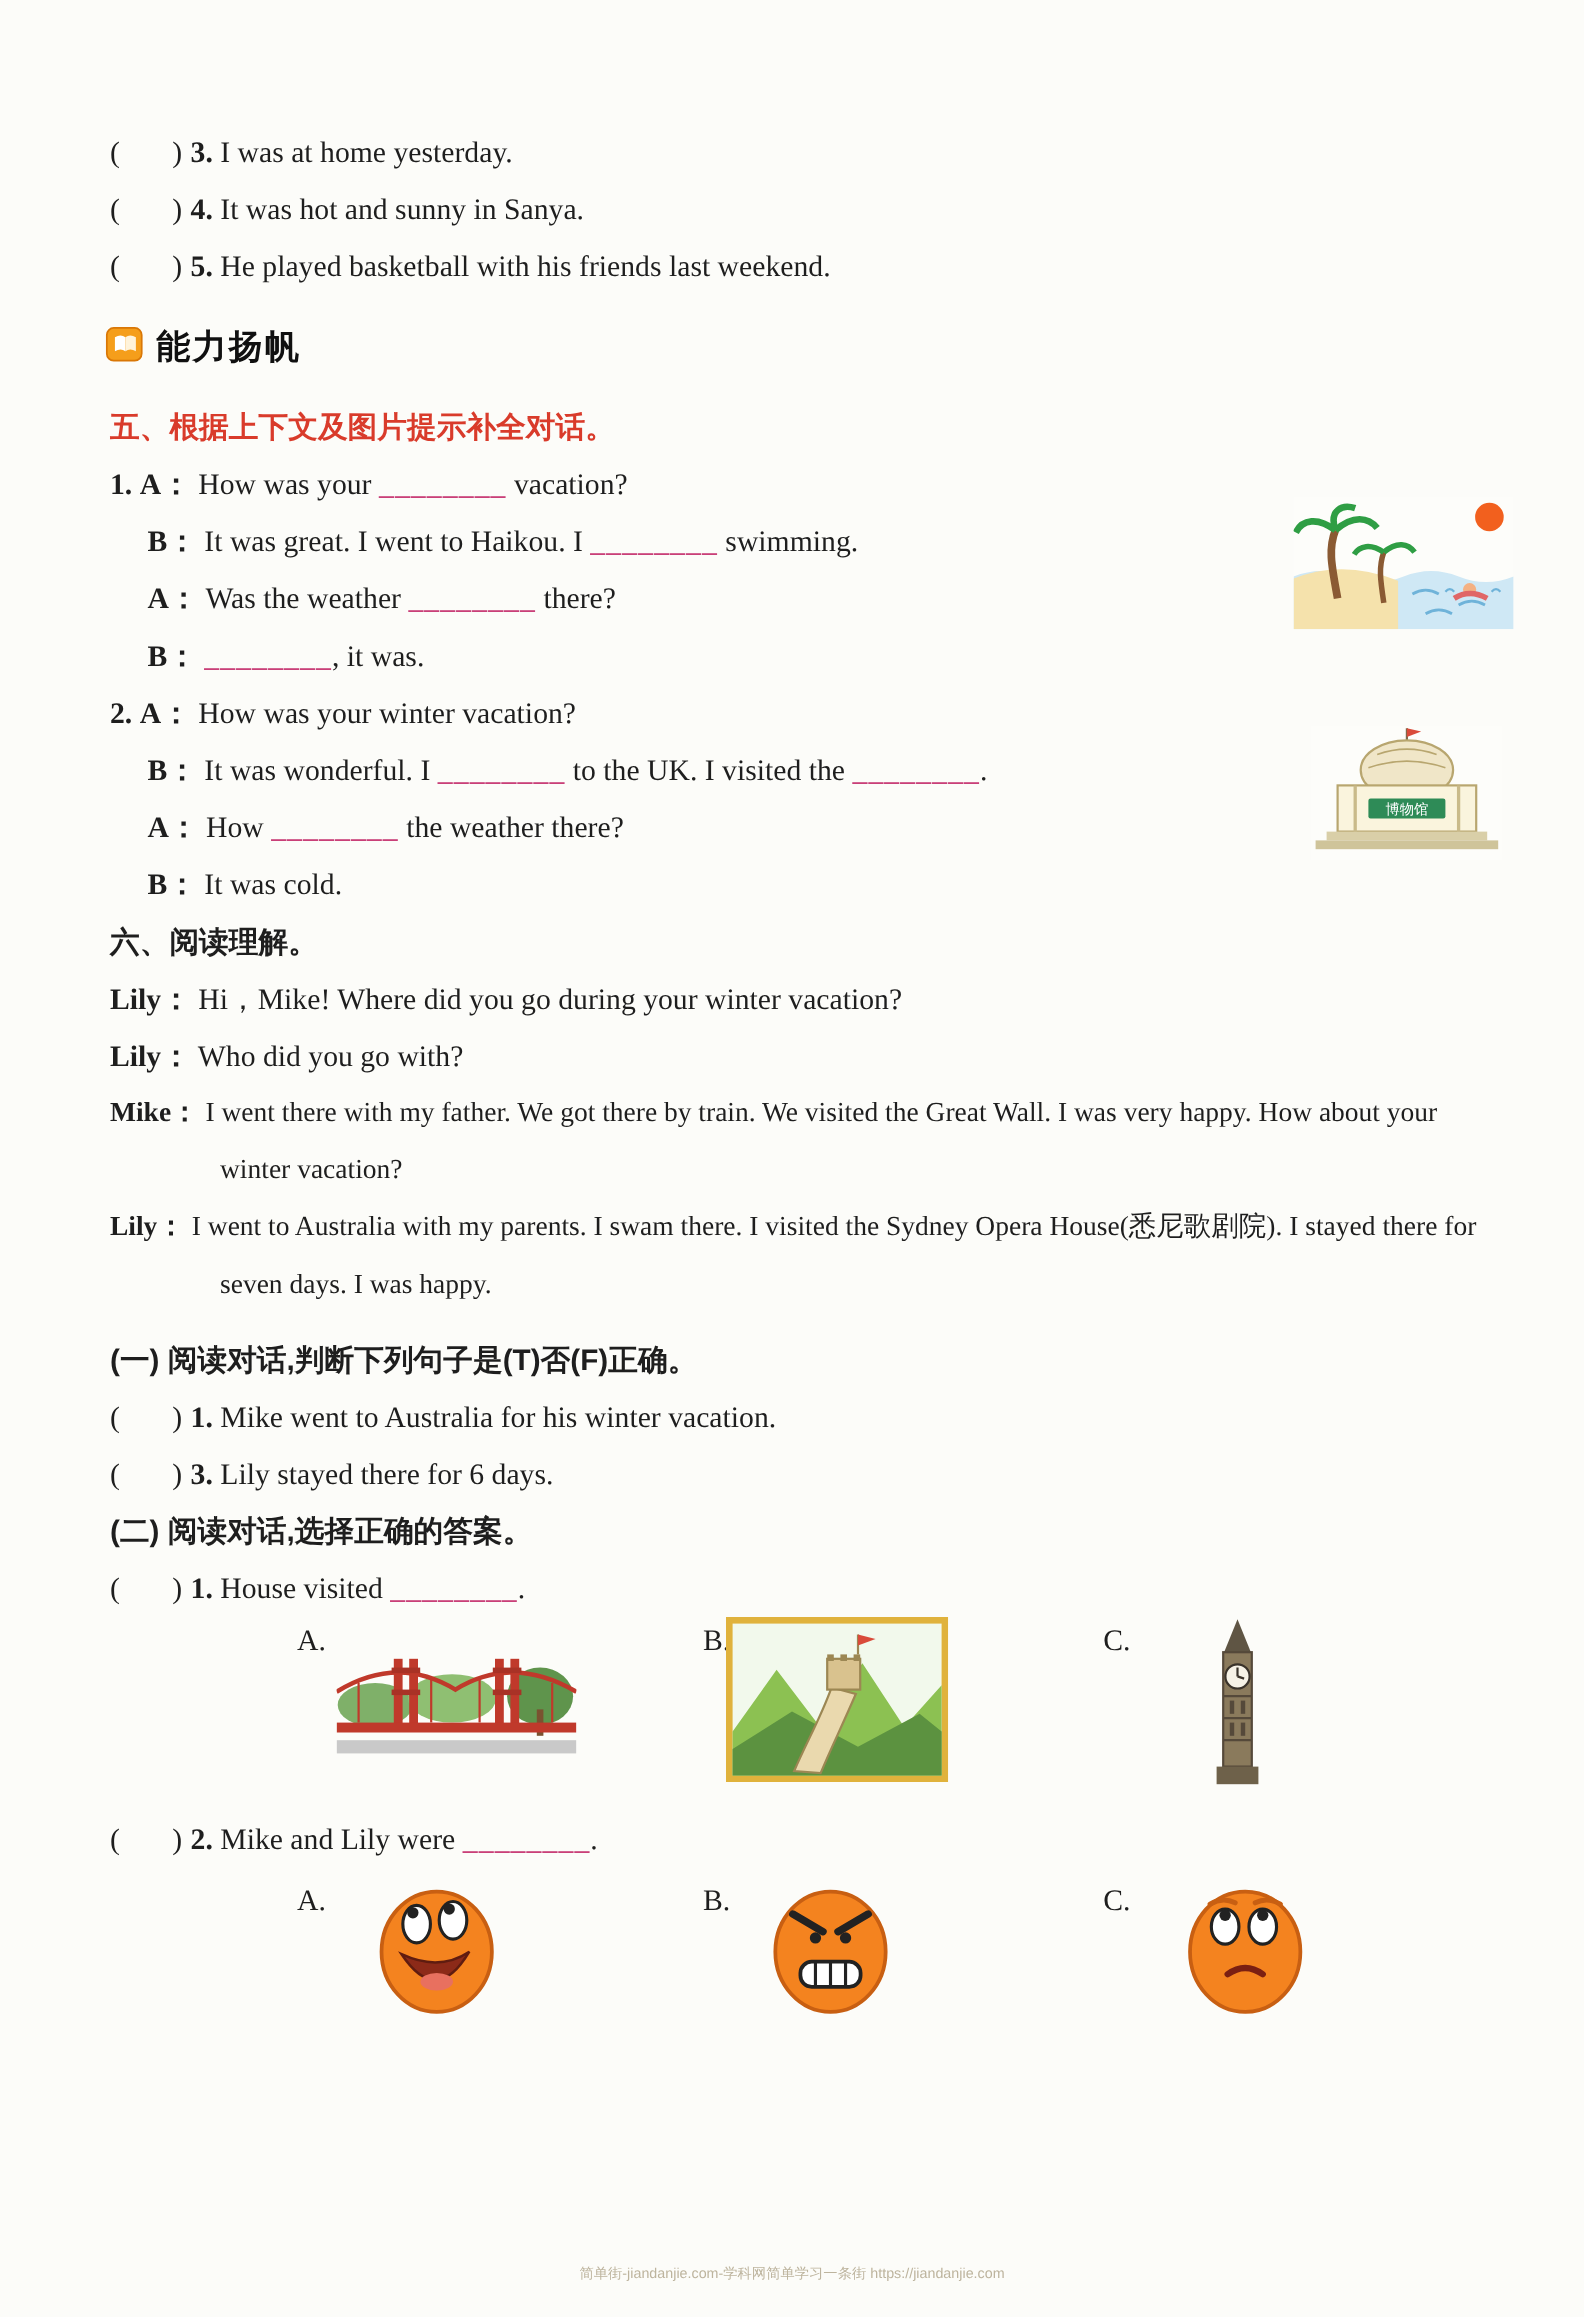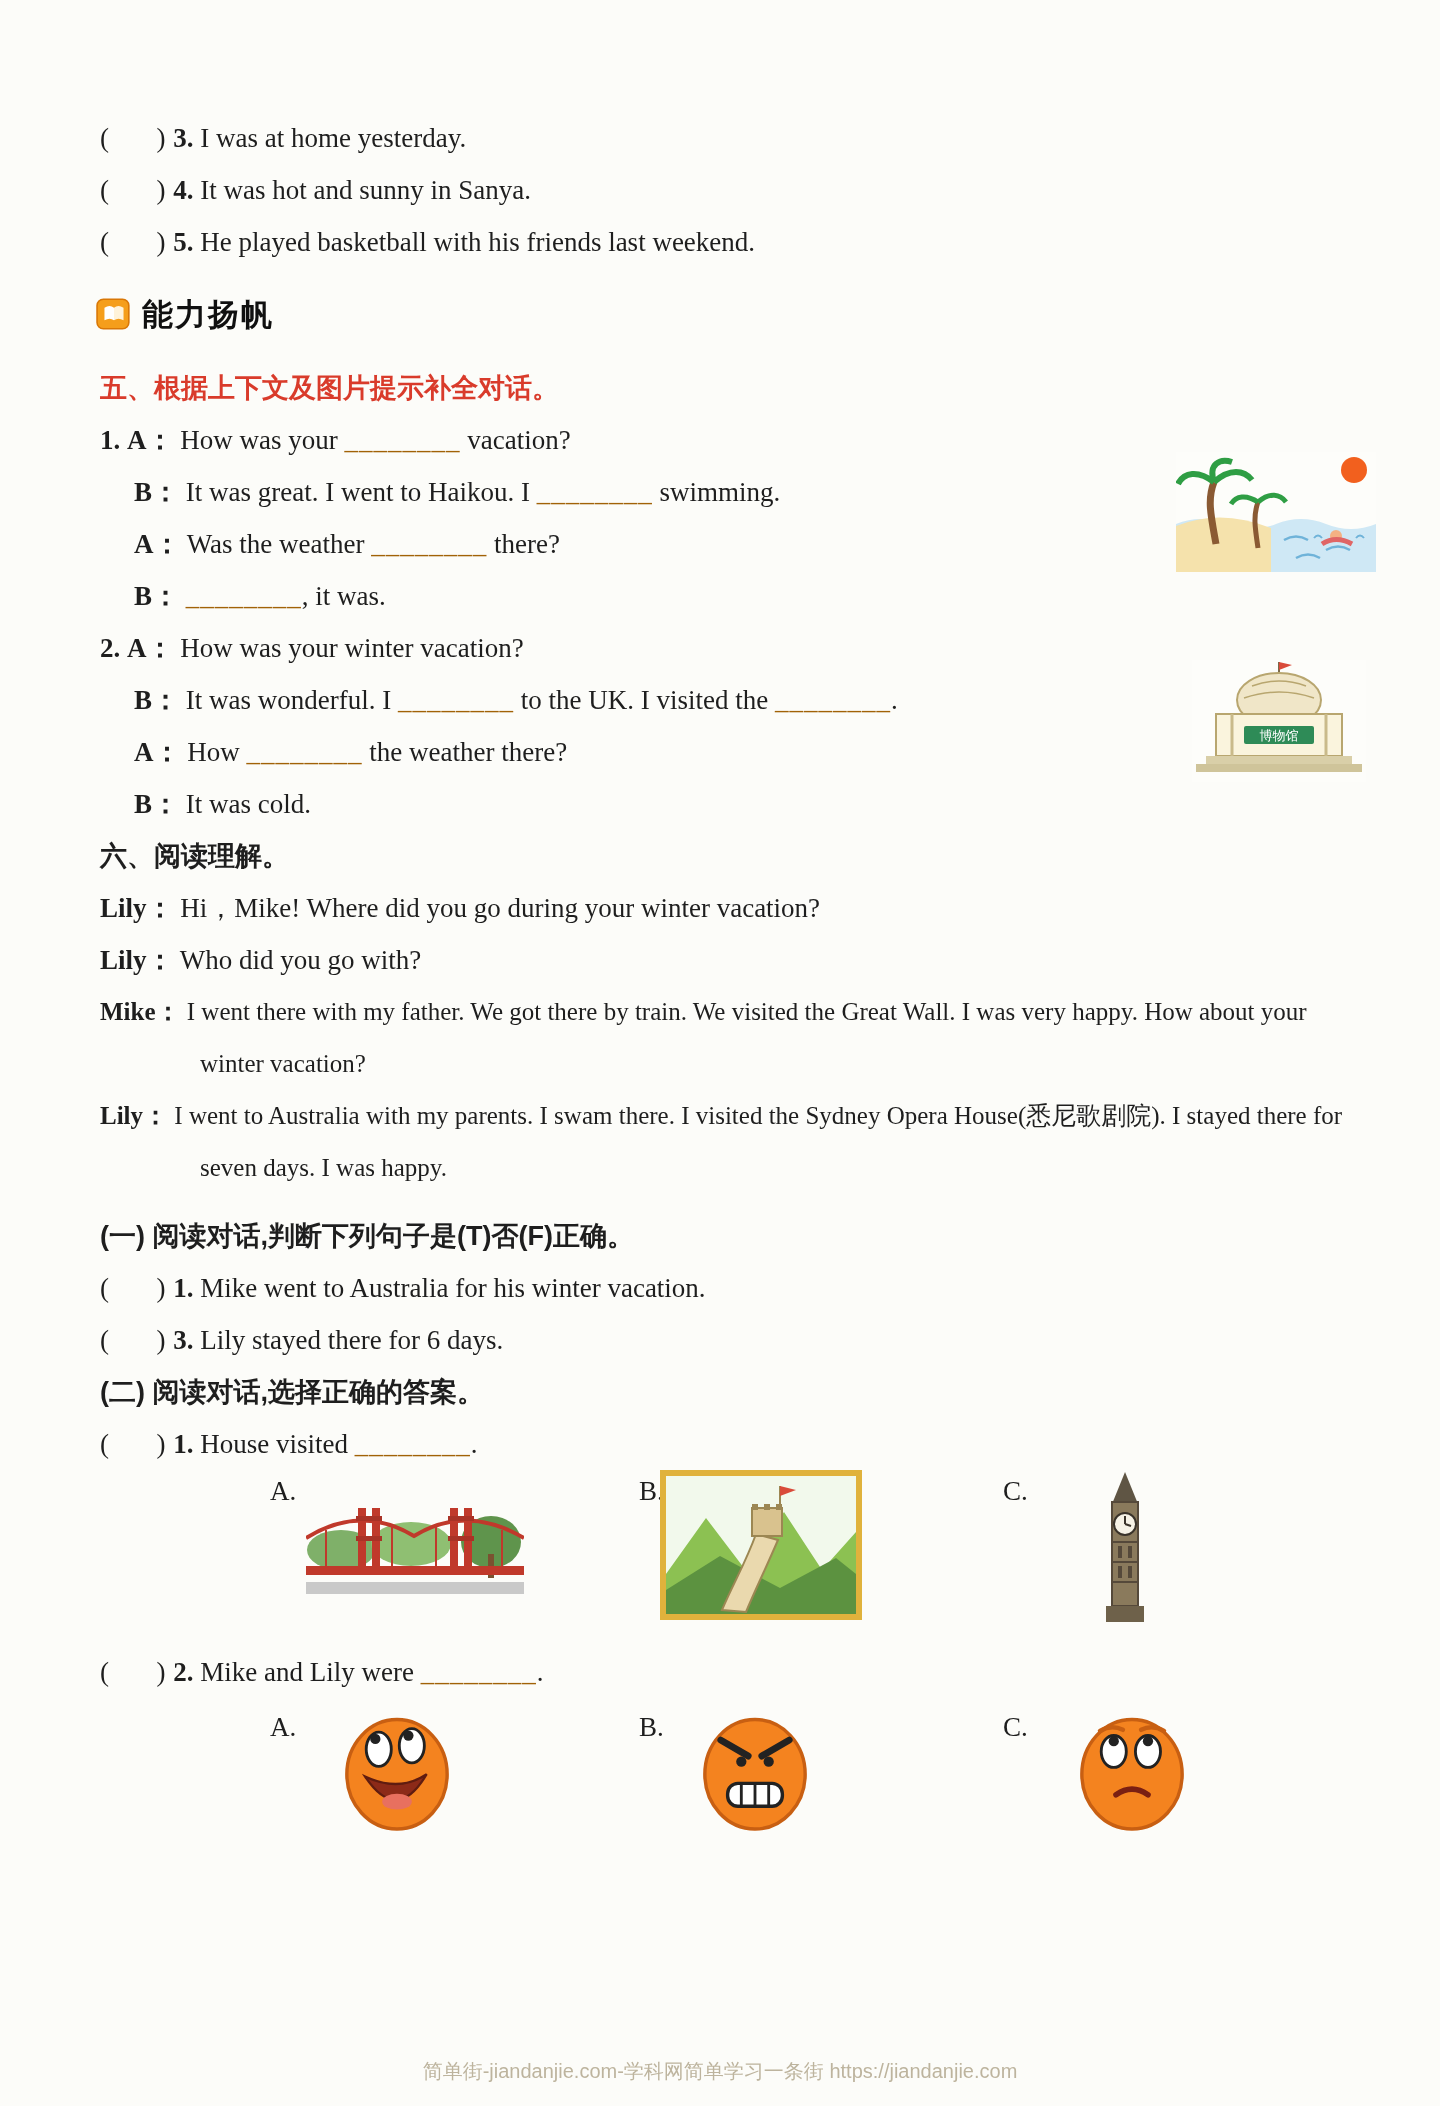--- a/index.html
+++ b/index.html
@@ -16,36 +16,36 @@
   }
   .content { position: absolute; left: 100px; top: 112px; width: 1255px; }
   .line { font-size: 27px; line-height: 52px; white-space: nowrap; }
   .wrapline {
     font-size: 25px; line-height: 52px; white-space: normal;
     padding-left: 100px; text-indent: -100px; width: 1250px;
   }
   .sp { font-weight: 700; }
   .num { font-weight: 700; }
   .bracket { white-space: pre; letter-spacing: 1px; }
-  .blank { white-space: pre; letter-spacing: 1px; color: #a16207; font-family: Liberation Serif, serif; }
+  .blank { white-space: pre; letter-spacing: 1px; color: #be185d; font-family: Liberation Serif, serif; }
   .cn-title { font-family: "Liberation Sans", sans-serif; font-weight: 700; font-size: 27px; }
   .red { color: #d93b2b; }
   .sub { padding-left: 34px; }
   .banner { display: flex; align-items: flex-end; gap: 10px; margin: 22px 0 26px -4px; height: 46px; }
   .banner-label { font-family: "Liberation Sans", sans-serif; font-weight: 800; font-size: 31px; color: #101010; letter-spacing: 2px; }
   .mt-md { margin-top: 16px; }
   .illus { position: absolute; }
   .opts { position: relative; height: 176px; }
   .faces { position: relative; height: 152px; }
   .opt-label { position: absolute; font-size: 27px; }
   .opt-img { position: absolute; }
   .footer {
     position: absolute; left: 0; right: 0; top: 2058px;
     text-align: center; font-family: "Liberation Sans", sans-serif;
-    font-size: 20px; color: #bdb49e;
+    font-size: 13px; color: #bdb49e;
   }
 </style>
 </head>
 <body>
 
 <div class="page">
 
   <div class="content">
 
     <div class="line">

